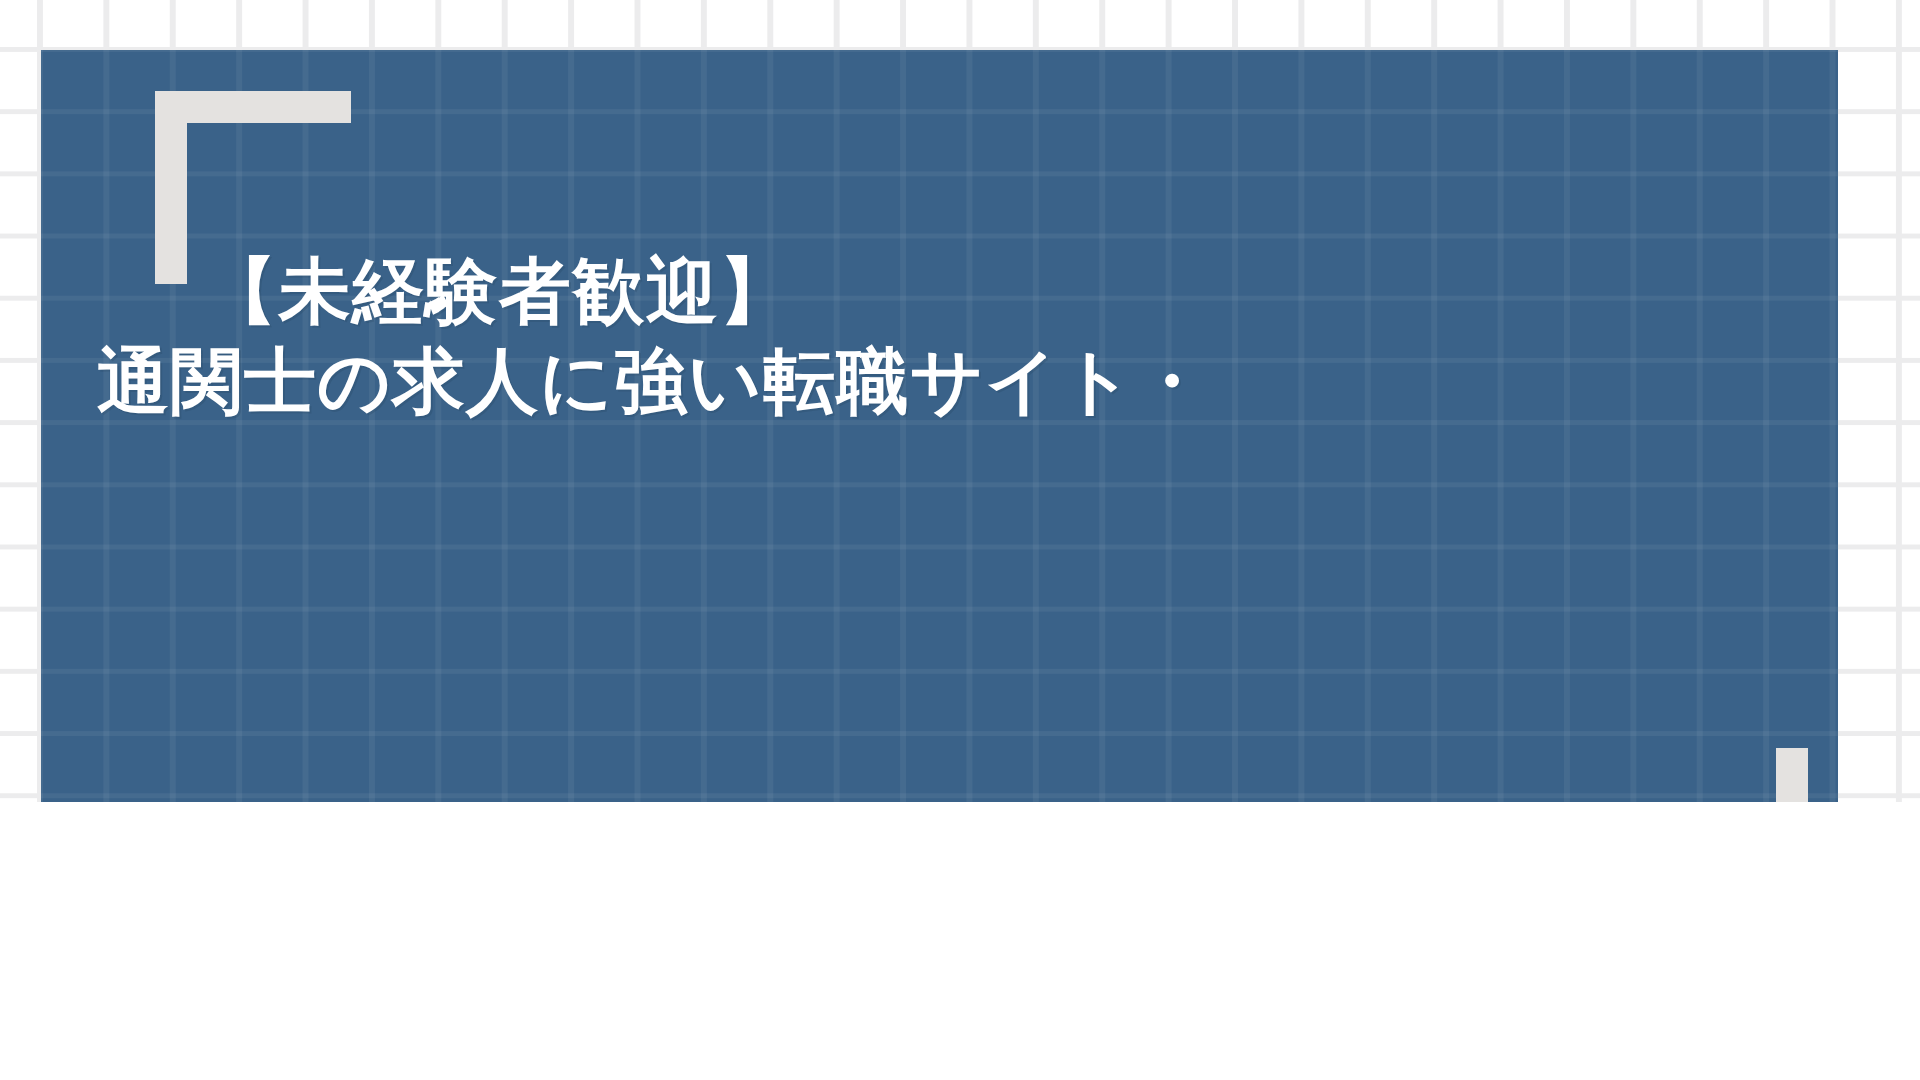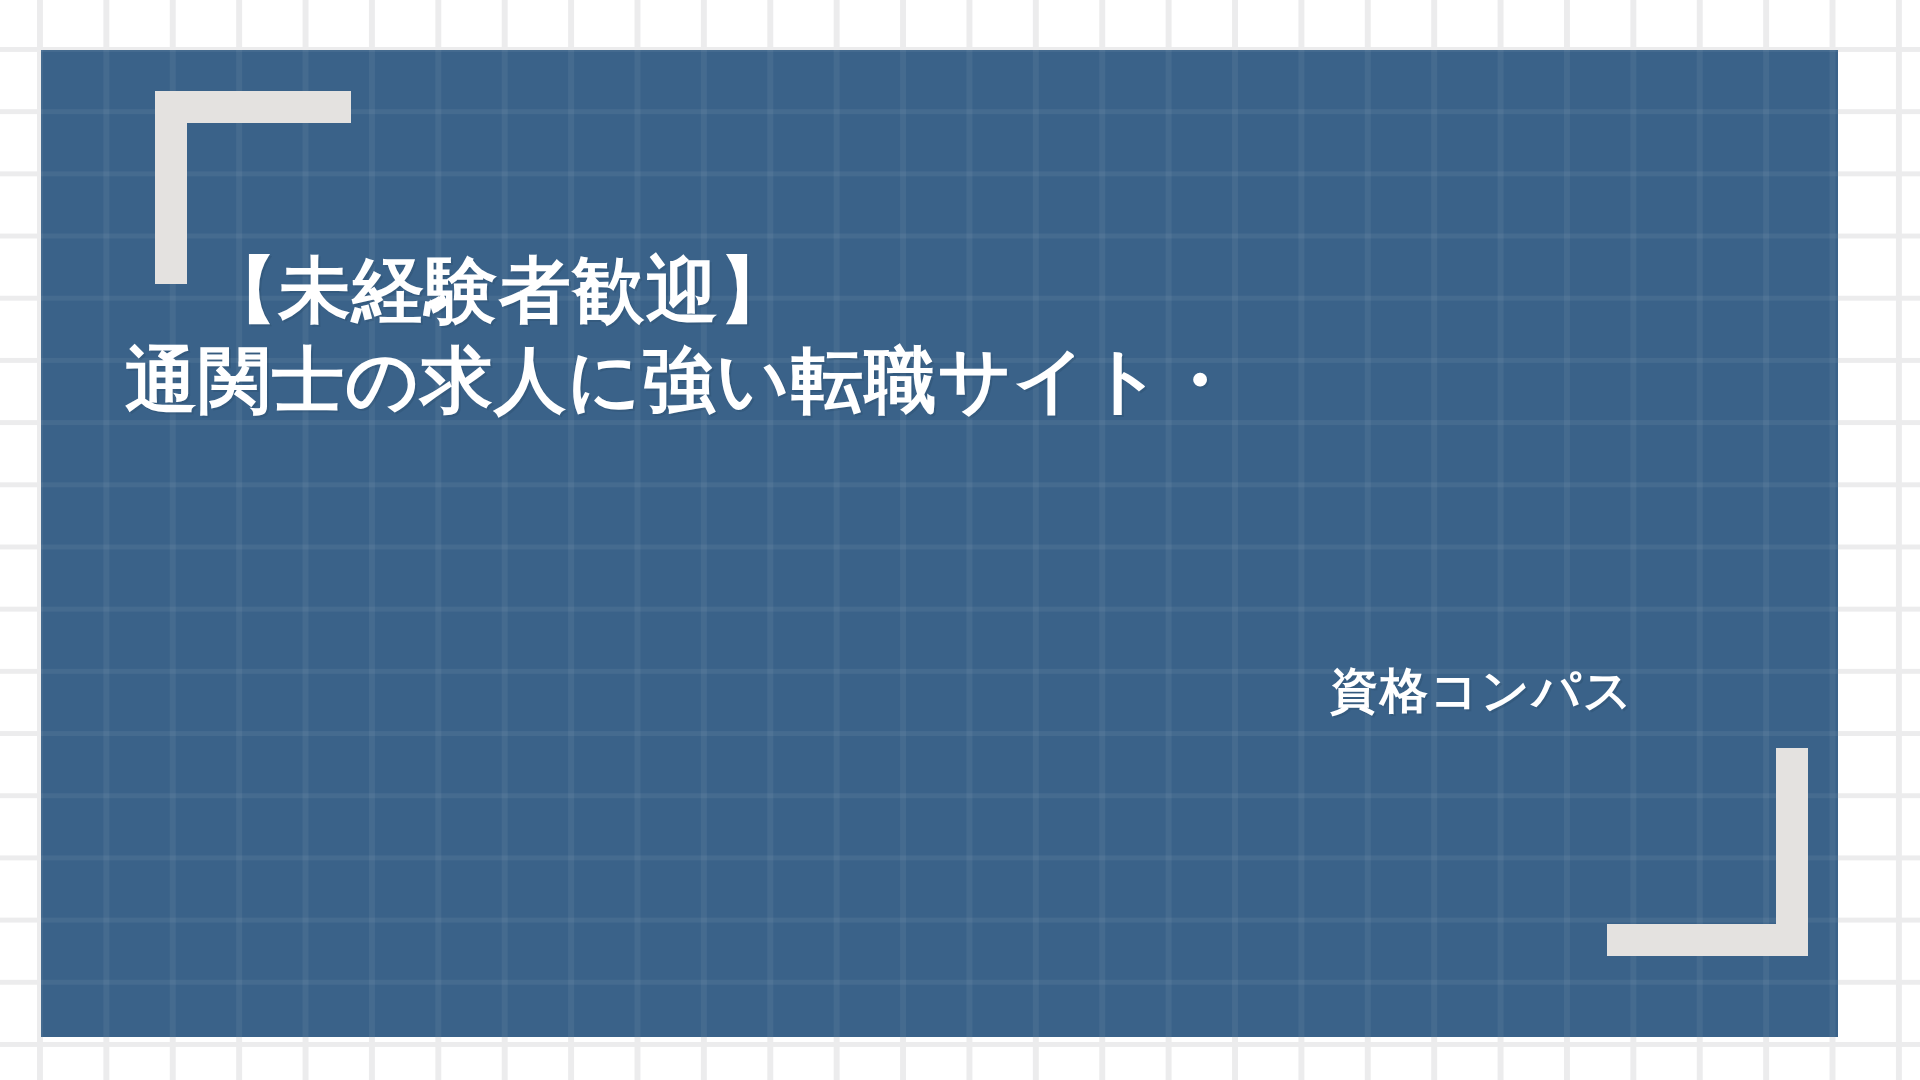--- a/index.html
+++ b/index.html
@@ -5,24 +5,24 @@
 <style>
   html, body {
     margin: 0;
     padding: 0;
     background: #ffffff;
   }
 
   #stage {
     position: relative;
     width: 1920px;
-    height: 1080px;
+    height: 802px;
     overflow: hidden;
     background-color: #4c1d95;
-    font-family: Liberation Serif, serif;
+    font-family: Liberation Sans, sans-serif;
   }
 
   
   #page-grid {
     position: absolute;
     inset: 0;
     background-color: #ffffff;
     background-image:
       linear-gradient(to right,  #ececed 0px, #ececed 6px, transparent 6px),
       linear-gradient(to bottom, #ececed 0px, #ececed 5px, transparent 5px);
@@ -79,21 +79,21 @@
     color: #ffffff;
     font-weight: 700;
     font-size: 72px;
     line-height: 90px;
     letter-spacing: 0.02em;
     white-space: nowrap;
     text-shadow: 2px 2px 0 rgba(30,55,80,0.18);
   }
   #headline .line { display: block; }
   .line-1 { padding-left: 164px; }
-  .line-2 { padding-left: 84px; }
+  .line-2 { padding-left: 56px; }
   .line-3 { padding-left: 400px; }
 
   
   #brand {
     position: absolute;
     right: 204px;
     top: 613px;
     color: #ffffff;
     font-weight: 700;
     font-size: 48px;
@@ -122,16 +122,15 @@
     <div class="bracket" id="bracket-br">
       <span class="arm-h"></span>
       <span class="arm-v"></span>
     </div>
 
     <div id="headline">
       <span class="line line-1">【未経験者歓迎】</span>
       <span class="line line-2">通関士の求人に強い転職サイト・</span>
     </div>
 
-    <div id="brand">資格コンパス</div>
 
   </div>
 </div>
 
 </body></html>

